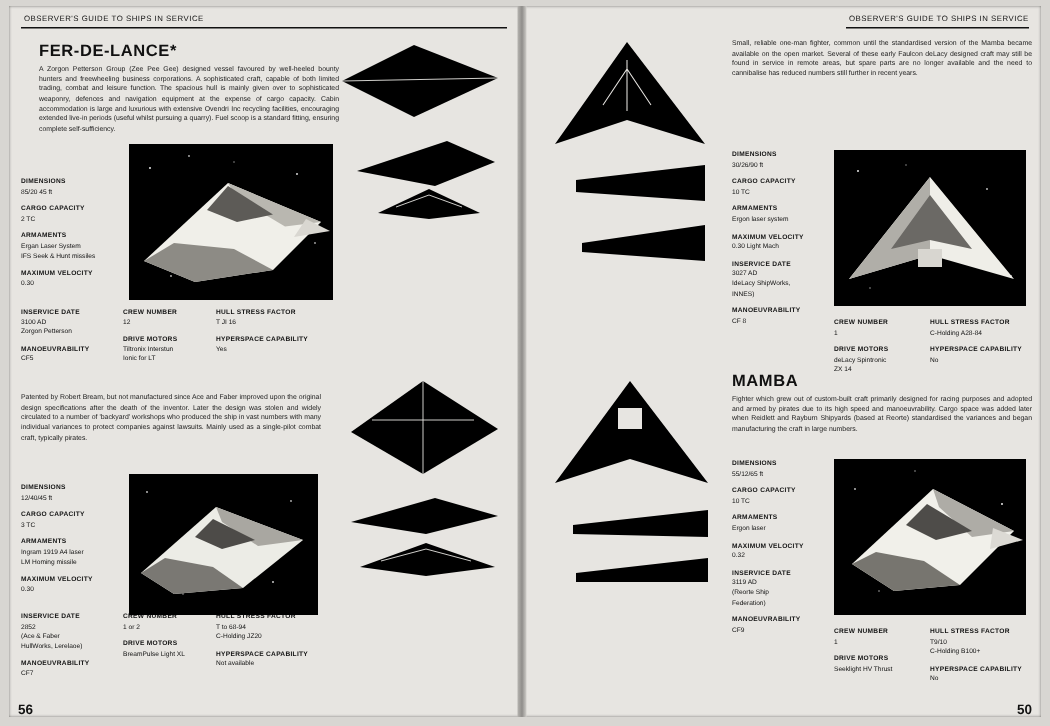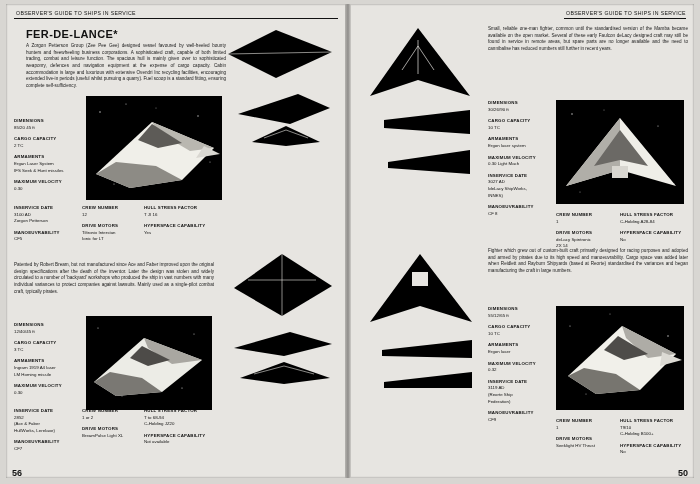--- a/index.html
+++ b/index.html
@@ -280,20 +280,21 @@
         <circle cx="118" cy="84" r="0.6" fill="#bbb"></circle>
       <circle cx="24" cy="92" r="0.5" fill="#aaa"></circle>
       <polygon points="64,18 120,86 64,70 10,86" fill="#efeee8"></polygon>
       <polygon points="64,18 64,70 10,86" fill="#b0aea8"></polygon>
       <polygon points="64,30 92,66 64,60 38,66" fill="#6b6965"></polygon>
       <polygon points="56,66 72,66 72,78 56,78" fill="#d8d6d0"></polygon>
     </svg>
   </div>
 
   <div class="ship" style="left:488px;top:248px;">
+    <h2>MAMBA</h2>
     <div class="blurb">Fighter which grew out of custom-built craft primarily designed for racing purposes and adopted and armed by pirates due to its high speed and manoeuvrability. Cargo space was added later when Reidlett and Rayburn Shipyards (based at Reorte) standardised the variances and began manufacturing the craft in large numbers.</div>
   </div>
 
   <div class="spec-col" style="left:488px;top:306px;width:62px;">
     <span class="lbl">DIMENSIONS</span>
     <span class="val">55/12/65 ft</span>
     <span class="lbl">CARGO CAPACITY</span>
     <span class="val">10 TC</span>
     <span class="lbl">ARMAMENTS</span>
     <span class="val">Ergon laser</span>

